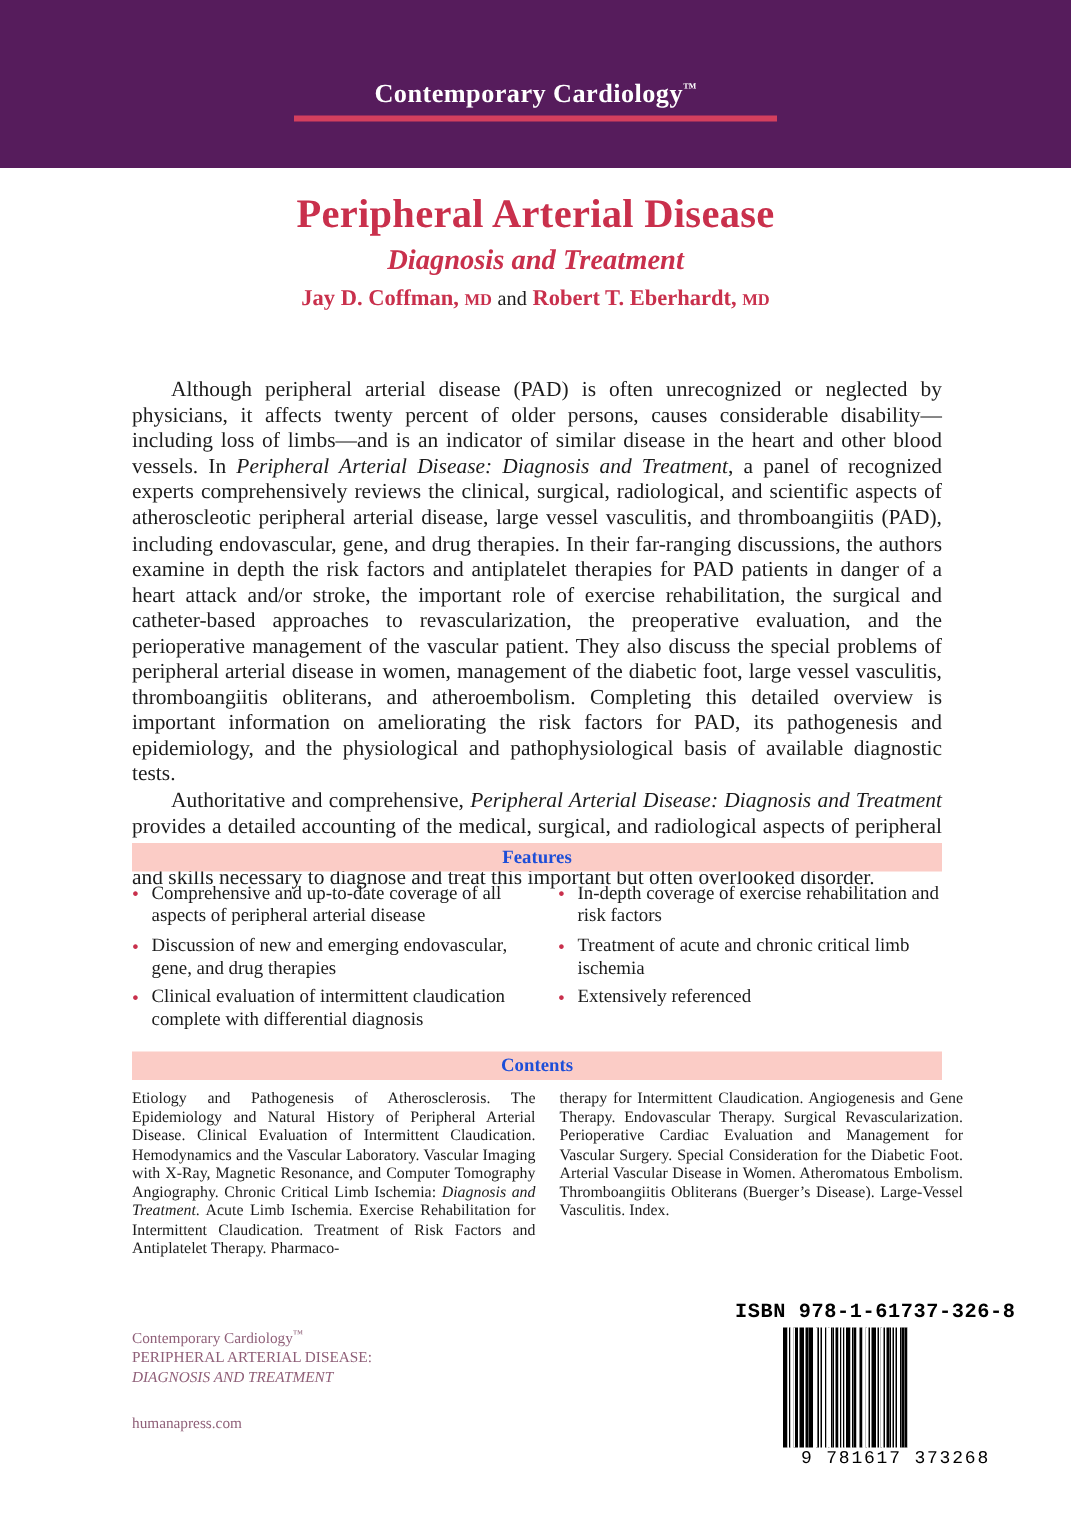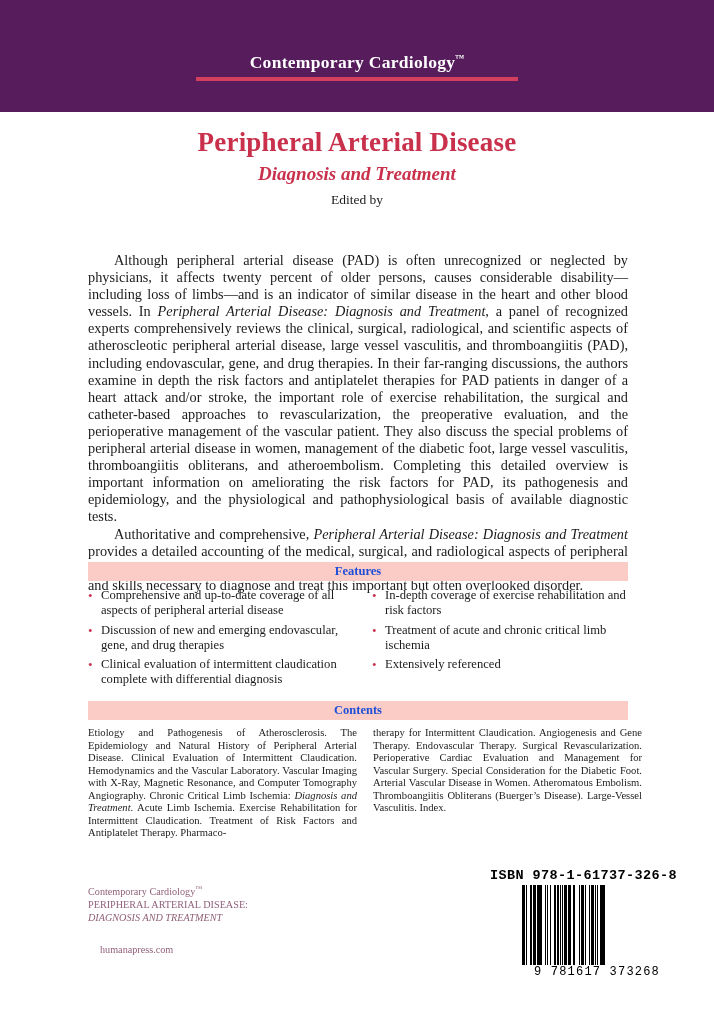--- a/index.html
+++ b/index.html
@@ -197,21 +197,21 @@
     position: absolute;
     left: 88px; top: 883px;
     color: #8f5f78;
     font-size: 10.2px;
     line-height: 13px;
   }
   .imprint .tm { font-size: 7px; vertical-align: super; }
   .imprint .ital { font-style: italic; }
   .website {
     position: absolute;
-    left: 100px; top: 944px;
+    left: 88px; top: 944px;
     color: #8f5f78;
     font-size: 10.2px;
   }
 
   
   .isbn-text {
     position: absolute;
     left: 490px; top: 868px;
     width: 190px;
     text-align: left;
@@ -258,21 +258,27 @@
 <div class="series-band">
   <div class="series-title">
     <span>Contemporary Cardiology</span><span class="tm">™</span>
   </div>
   <div class="series-rule"></div>
 </div>
 
 <div class="title-block">
   <h1 class="book-title">Peripheral Arterial Disease</h1>
   <div class="book-subtitle">Diagnosis and Treatment</div>
-  <div class="edited-by">Edited by</div>
+  <div class="editors">
+    <span>Jay D. Coffman</span><span>,</span>
+    <span class="smallcaps">MD</span>
+    <span class="plain">and</span>
+    <span>Robert T. Eberhardt</span><span>,</span>
+    <span class="smallcaps">MD</span>
+  </div>
 </div>
 
 <div class="blurb">
   <p><span>Although peripheral arterial disease (PAD) is often unrecognized or neglected by physicians, it affects twenty percent of older persons, causes considerable disability—including loss of limbs—and is an indicator of similar disease in the heart and other blood vessels. In </span><i>Peripheral Arterial Disease: Diagnosis and Treatment</i><span>, a panel of recognized experts comprehensively reviews the clinical, surgical, radiological, and scientific aspects of atheroscleotic peripheral arterial disease, large vessel vasculitis, and thromboangiitis (PAD), including endovascular, gene, and drug therapies. In their far-ranging discussions, the authors examine in depth the risk factors and antiplatelet therapies for PAD patients in danger of a heart attack and/or stroke, the important role of exercise rehabilitation, the surgical and catheter-based approaches to revascularization, the preoperative evaluation, and the perioperative management of the vascular patient. They also discuss the special problems of peripheral arterial disease in women, management of the diabetic foot, large vessel vasculitis, thromboangiitis obliterans, and atheroembolism. Completing this detailed overview is important information on ameliorating the risk factors for PAD, its pathogenesis and epidemiology, and the physiological and pathophysiological basis of available diagnostic tests.</span></p>
   <p><span>Authoritative and comprehensive, </span><i>Peripheral Arterial Disease: Diagnosis and Treatment</i><span> provides a detailed accounting of the medical, surgical, and radiological aspects of peripheral arterial obstructive disease, empowering today’s clinicians and specialists with the knowledge and skills necessary to diagnose and treat this important but often overlooked disorder.</span></p>
 </div>
 
 <div class="section-bar" id="features-bar">Features</div>
 
 <div class="features-wrap">

